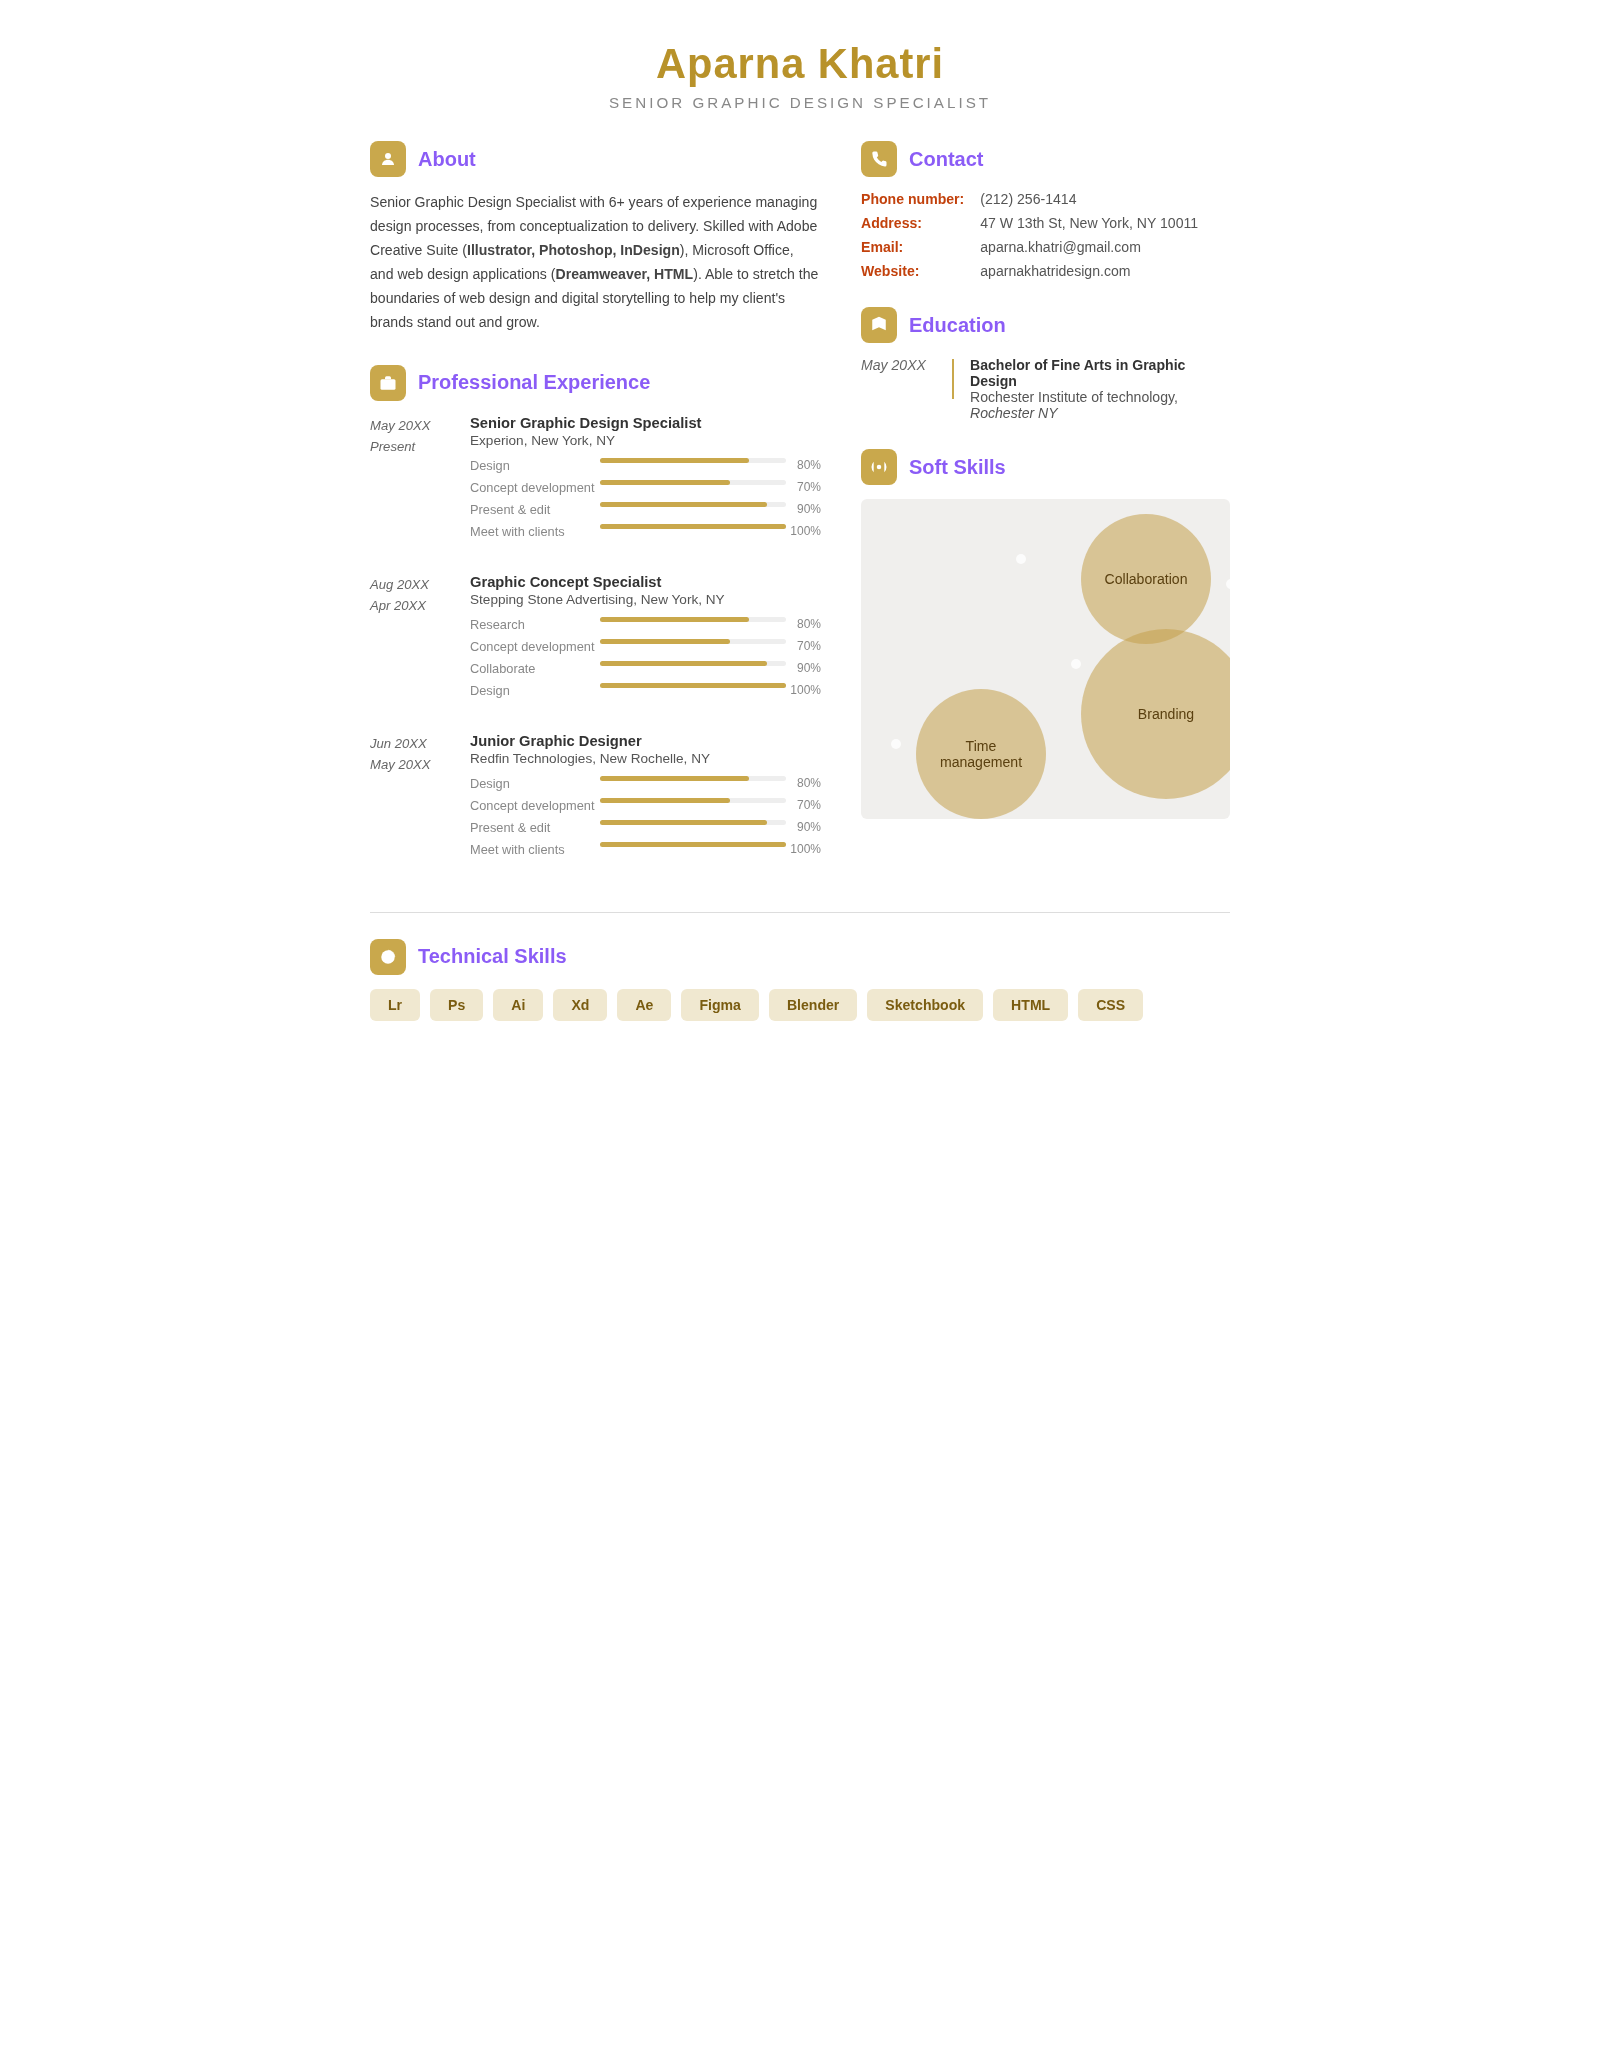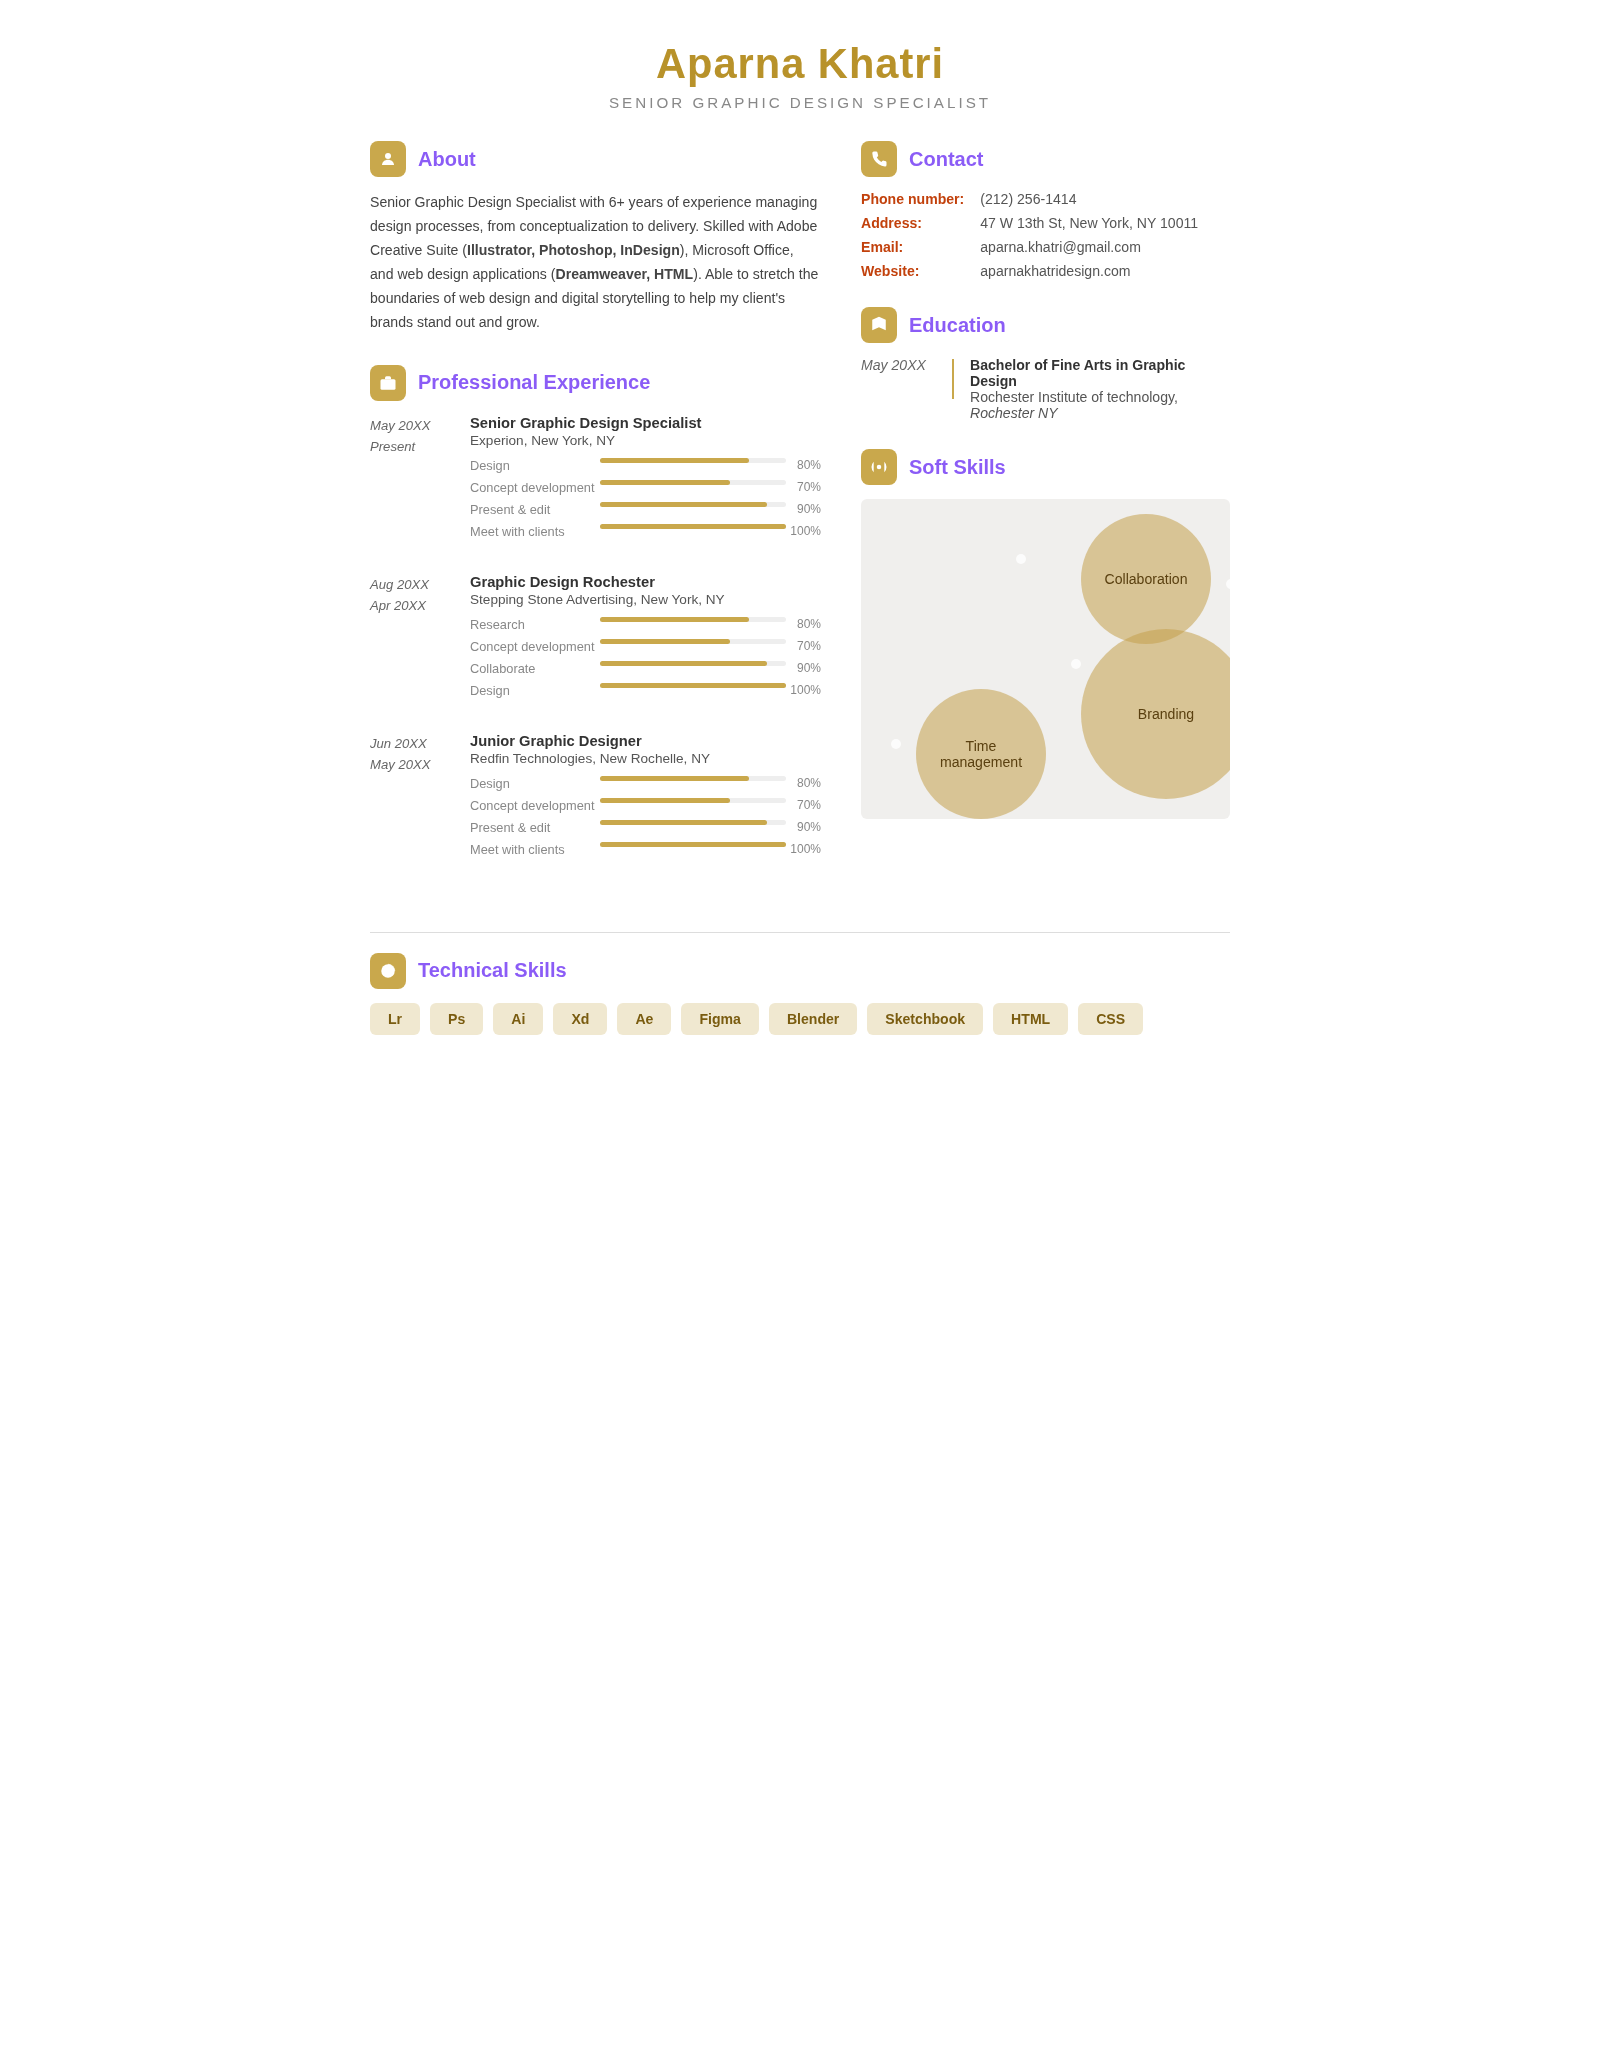--- a/index.html
+++ b/index.html
@@ -153,22 +153,22 @@
     }
     .bubble.small-dot {
       background: rgba(255,255,255,0.8);
       width: 12px;
       height: 12px;
     }
 
     
     .tech-section {
       border-top: 1px solid #ddd;
-      padding-top: 20px;
-      margin-top: 40px;
+      padding-top: 26px;
+      margin-top: 20px;
     }
     .tech-tags {
       display: flex;
       flex-wrap: wrap;
       gap: 10px;
       margin-top: 14px;
     }
     .tech-tag {
       background: #f0e8d0;
       color: #7a5c10;
@@ -254,21 +254,21 @@
           </div>
         </div>
       </div>
 
       <div class="exp-entry">
         <div class="exp-dates">
           <div>Aug 20XX</div>
           <div>Apr 20XX</div>
         </div>
         <div class="exp-details">
-          <div class="exp-title">Graphic Design Rochester</div>
+          <div class="exp-title">Graphic Concept Specialist</div>
           <div class="exp-company">Stepping Stone Advertising, New York, NY</div>
           <div class="skill-bar-row">
             <div class="skill-bar-label">Research</div>
             <div class="skill-bar-track">
                 <div class="skill-bar-fill" style="width:80%"></div>
               </div>
             <div class="skill-bar-pct">80%</div>
           </div>
           <div class="skill-bar-row">
             <div class="skill-bar-label">Concept development</div>

